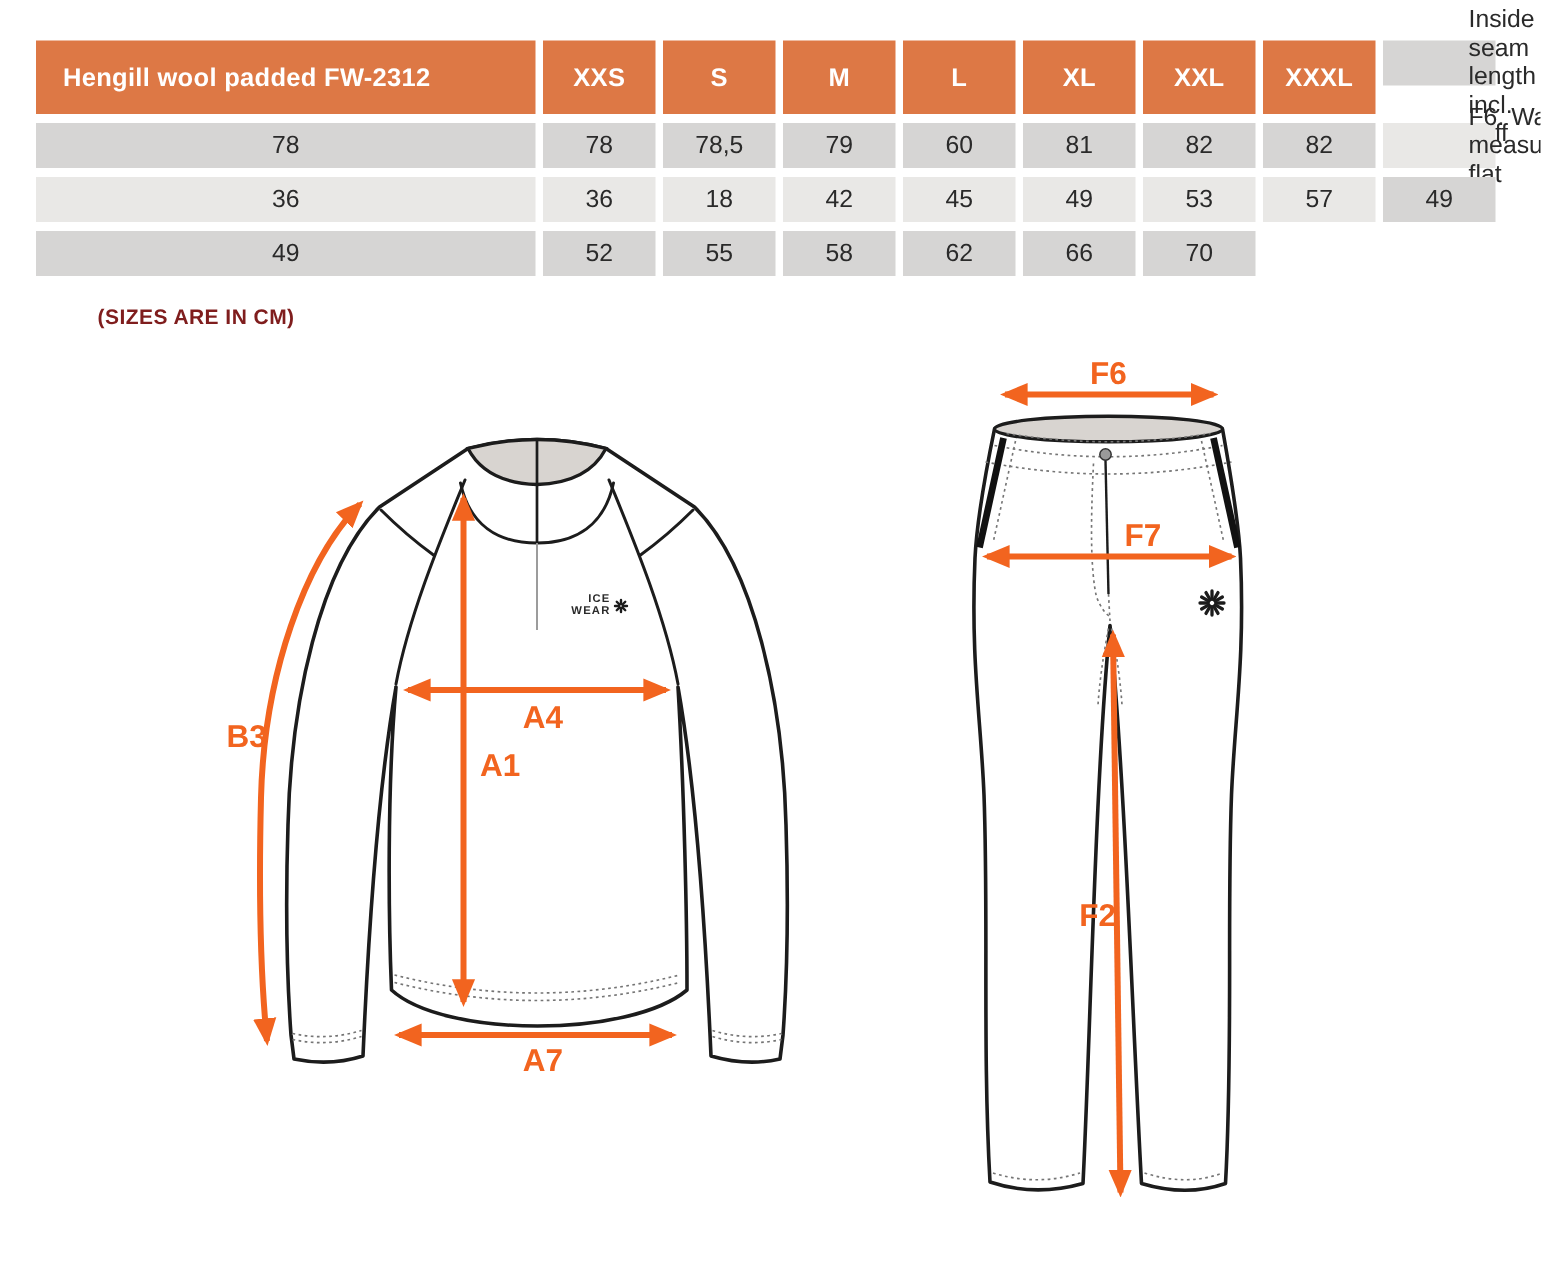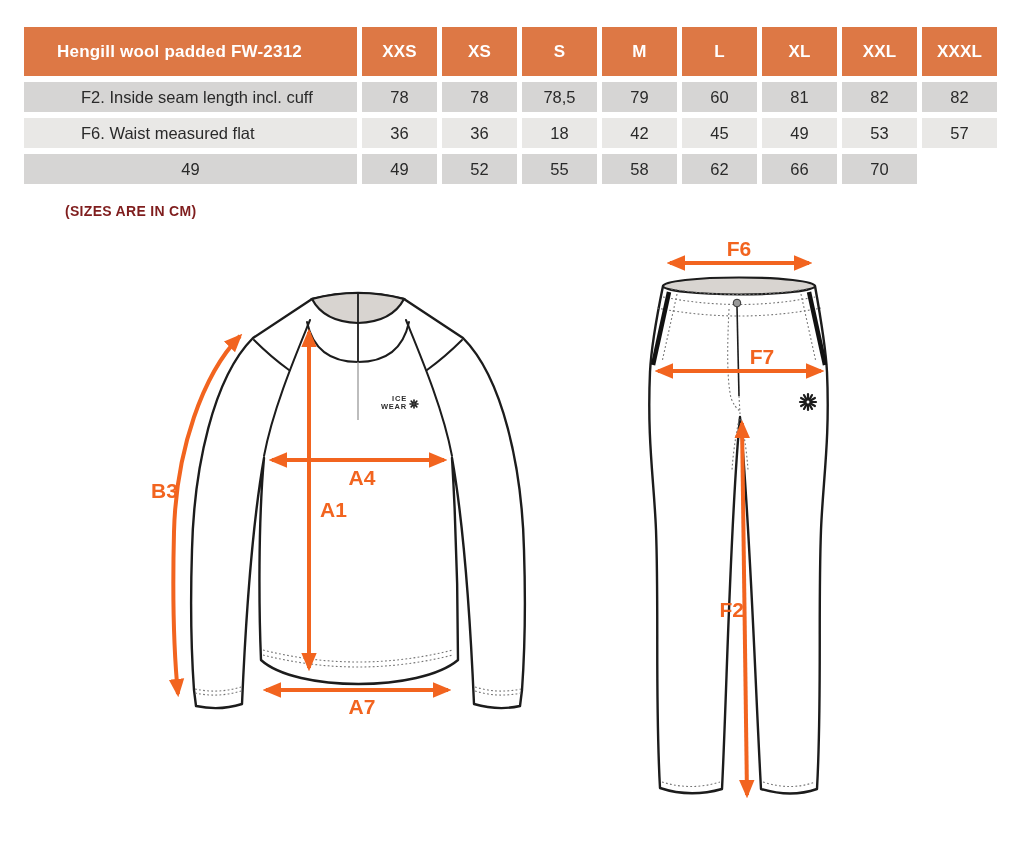--- a/index.html
+++ b/index.html
@@ -11,21 +11,21 @@
   .size-table {
     position:absolute; left:24px; top:27px; width:973px;
     display:grid; grid-template-columns:333px repeat(8, 75px);
     column-gap:5px; row-gap:6px;
   }
   .th {
     background:#dd7845; color:#ffffff; font-weight:bold; font-size:17px;
     height:49px; display:flex; align-items:center; justify-content:center;
     letter-spacing:.2px;
   }
-  .th.product { justify-content:flex-start; padding-left:33px; box-sizing:border-box; }
+  .th.product { justify-content:flex-start; padding-left:18px; box-sizing:border-box; }
   .td {
     height:30px; display:flex; align-items:center; justify-content:center;
     font-size:16.5px; color:#2a2a2a;
   }
   .td.label { justify-content:flex-start; padding-left:57px; box-sizing:border-box; }
   .shade-a { background:#d6d5d4; }
   .shade-b { background:#e9e8e6; }
   
   .cm-note {
     position:absolute; left:65px; top:203px; color:#7f1d1d;
@@ -43,21 +43,20 @@
   .logo-text { font:bold 7.5px "Liberation Sans", sans-serif; fill:#2b2b2b; letter-spacing:.8px; }
   .spoke   { stroke:#1c1c1c; stroke-linecap:round; }
   .slash   { stroke:#111111; stroke-width:4.5; stroke-linecap:butt; }
 </style>
 </head>
 <body>
 
 <div class="size-table">
   <div class="th product">Hengill wool padded FW-2312</div>
   <div class="th">XXS</div>
-  <div class="th">XS</div>
   <div class="th">S</div>
   <div class="th">M</div>
   <div class="th">L</div>
   <div class="th">XL</div>
   <div class="th">XXL</div>
   <div class="th">XXXL</div>
 
   <div class="td label shade-a">F2. Inside seam length incl. cuff</div>
   <div class="td shade-a">78</div>
   <div class="td shade-a">78</div>

